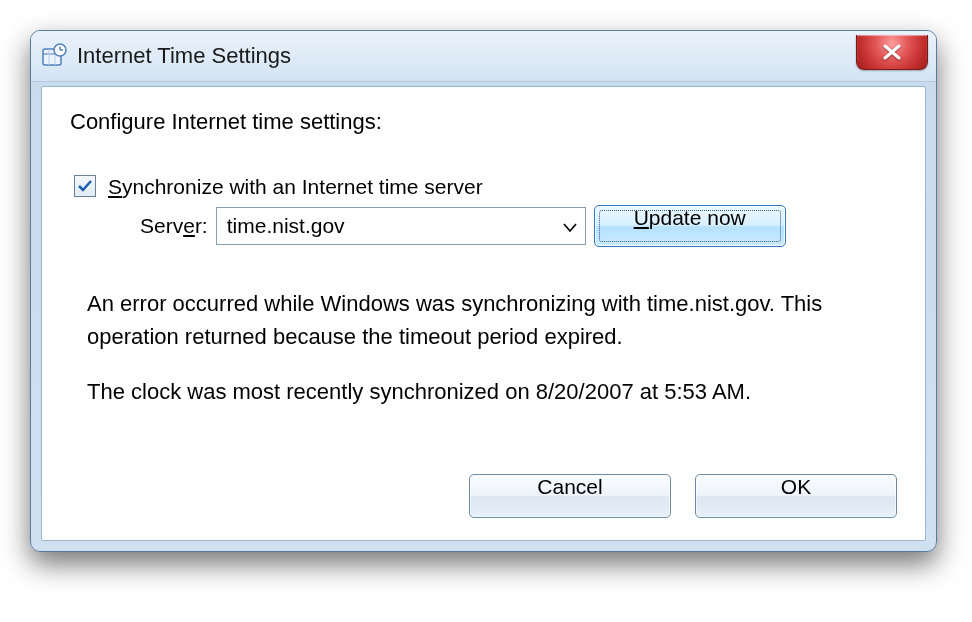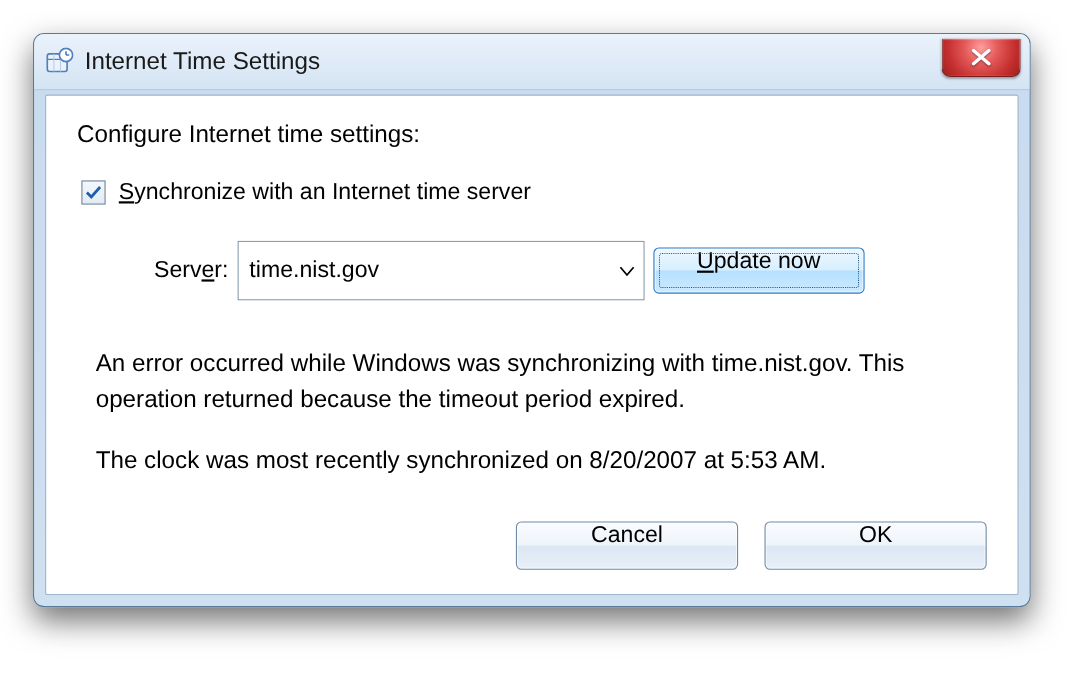--- a/index.html
+++ b/index.html
@@ -73,26 +73,25 @@
     top: 55px;
     bottom: 10px;
     background: #ffffff;
     border: 1px solid #9db4cc;
     border-radius: 2px;
     padding: 22px 28px 18px 28px;
     box-sizing: border-box;
   }
   .heading {
     font-size: 22px;
-    margin-bottom: 28px;
+    margin-bottom: 40px;
   }
   .check-row {
     display: flex;
-    align-items: center;
-    margin-bottom: 32px;
+    margin-bottom: 6px;
     margin-left: 4px;
   }
   .checkbox {
     width: 22px;
     height: 22px;
     border: 1px solid #6b8096;
     background: linear-gradient(#f2f7fb, #e3ecf4);
     margin-right: 12px;
     display: flex;
     align-items: center;
@@ -105,21 +104,21 @@
     display: flex;
     align-items: center;
     gap: 8px;
     margin-left: 70px;
     margin-bottom: 40px;
   }
   .server-label .ul { text-decoration: underline; }
   .combo {
     position: relative;
     width: 370px;
-    height: 54px;
+    height: 38px;
     border: 1px solid #8a9db0;
     background: #ffffff;
     display: flex;
     align-items: center;
     padding: 0 20px 0 10px;
     box-sizing: border-box;
     font-size: 21px;
   }
   .combo .arrow {
     position: absolute;

